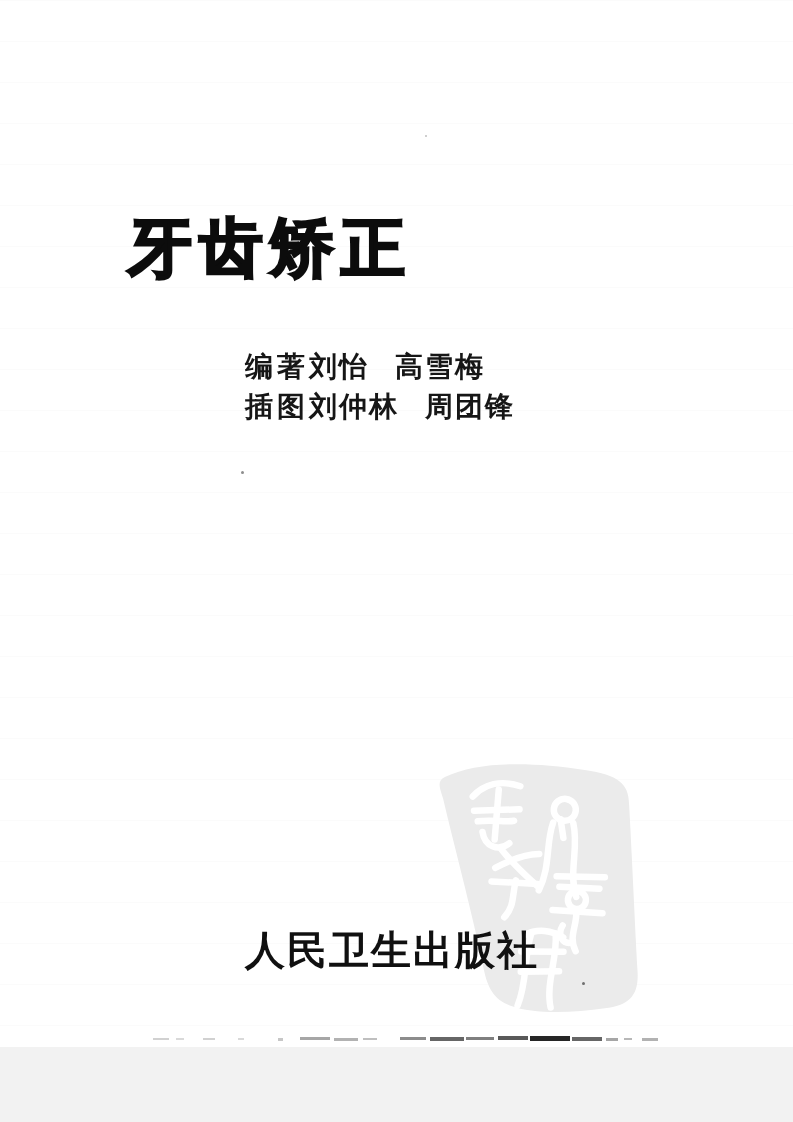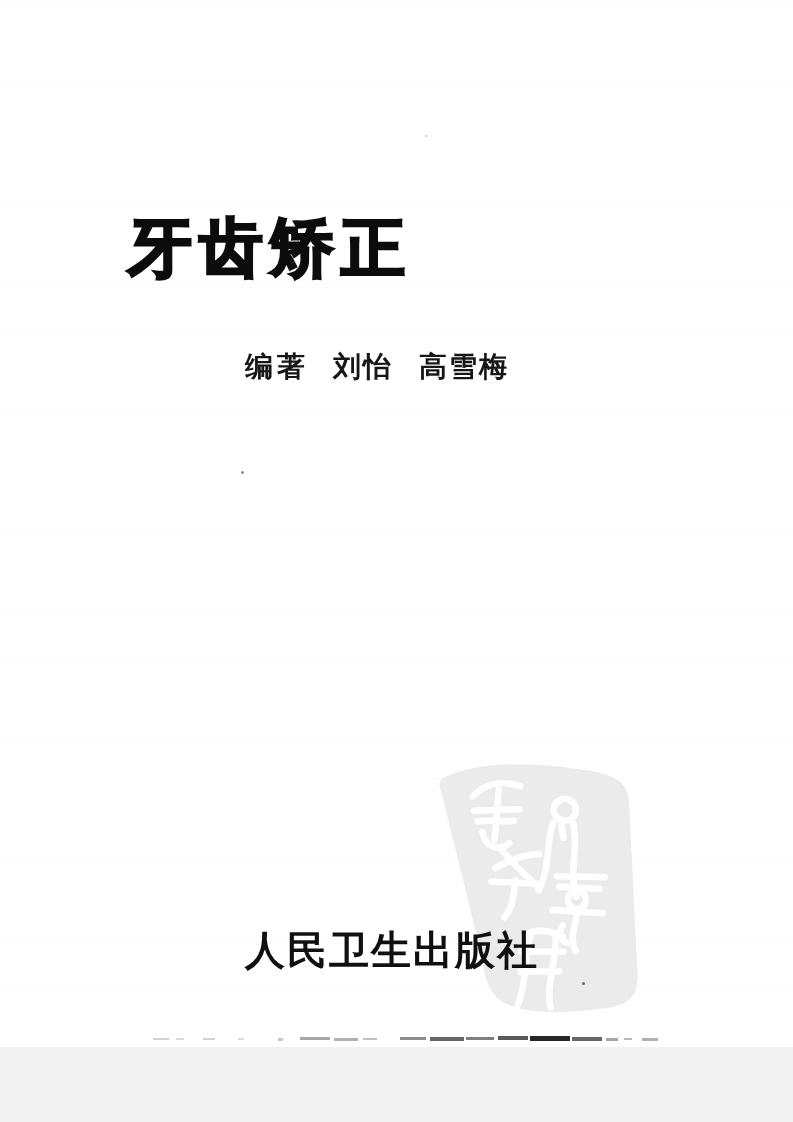--- a/index.html
+++ b/index.html
@@ -35,21 +35,21 @@
   .credits {
     position:absolute; left:245px; top:348px;
     font-family:"Liberation Serif", serif;
     color:#161616;
   }
   .credit-row {
     display:flex; align-items:baseline;
     height:40px; white-space:nowrap;
     font-size:28px; font-weight:bold; letter-spacing:2px;
   }
-  .credit-role { margin-right:24px; letter-spacing:4px; }
+  .credit-role { letter-spacing:4px; }
   .credit-name { margin-right:26px;text-align:right; }
   .credit-name:empty { display:none; }
   .publisher {
     position:absolute; left:245px; top:928px;
     font-size:40px; line-height:1.1; font-weight:bold;
     letter-spacing:2px; color:#101010; white-space:nowrap;
     font-family:Liberation Sans, sans-serif;
   }
   .stamp-svg { position:absolute; left:420px; top:756px; }
   .noise-svg { position:absolute; left:148px; top:1030px; }
@@ -115,20 +115,25 @@
   </svg>
 
   <div class="title-cn">牙齿矫正</div>
 
   <div class="credits">
     <div class="credit-row">
       <span class="credit-role">编著</span>
       <span class="credit-name">刘怡</span>
       <span class="credit-name">高雪梅</span>
     </div>
+    <div class="credit-row">
+      <span class="credit-role">插图</span>
+      <span class="credit-name">刘仲林</span>
+      <span class="credit-name">周团锋</span>
+    </div>
   </div>
 
   <div class="publisher">人民卫生出版社</div>
 
   <svg class="noise-svg" width="520" height="16" viewBox="0 0 520 16" aria-hidden="true">
     <g fill="#000000">
       <rect x="5" y="8" width="16" height="2" opacity="0.18"></rect>
       <rect x="28" y="8" width="8" height="2" opacity="0.15"></rect>
       <rect x="55" y="8" width="12" height="2" opacity="0.18"></rect>
       <rect x="90" y="8" width="6" height="2" opacity="0.15"></rect>

